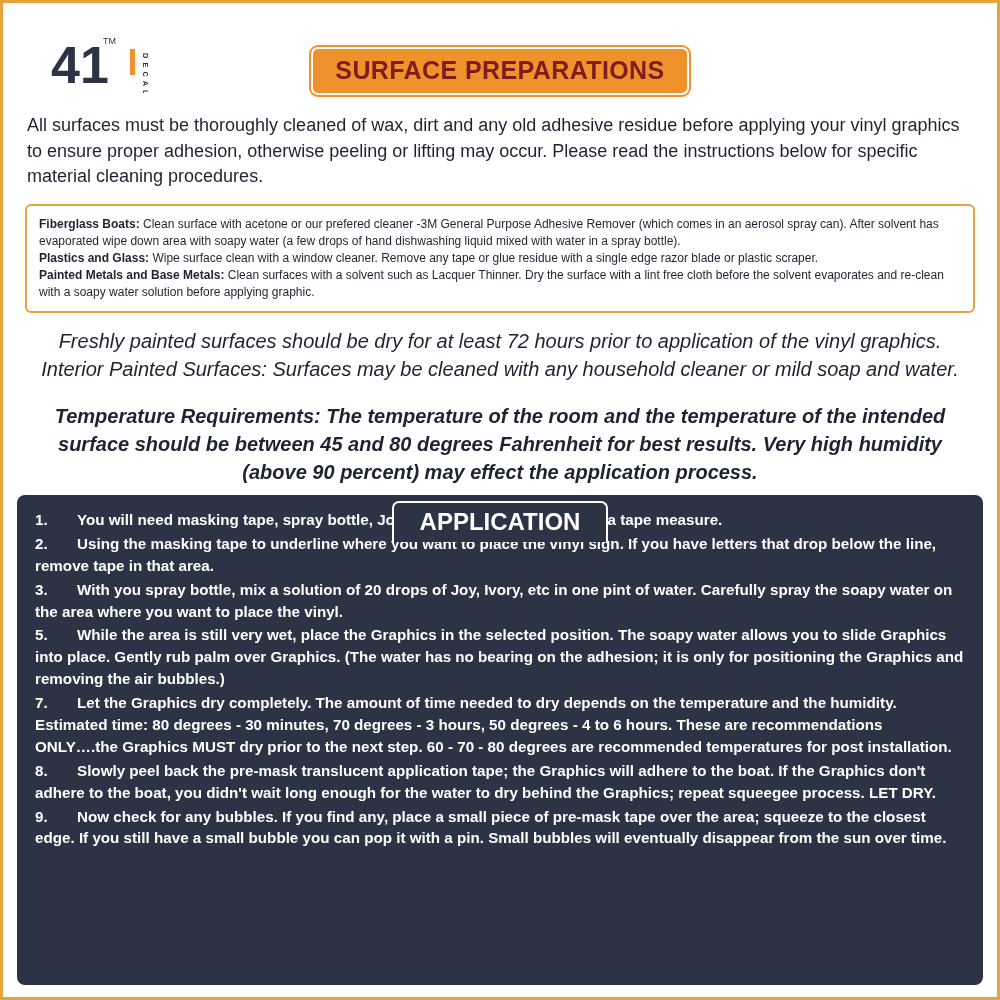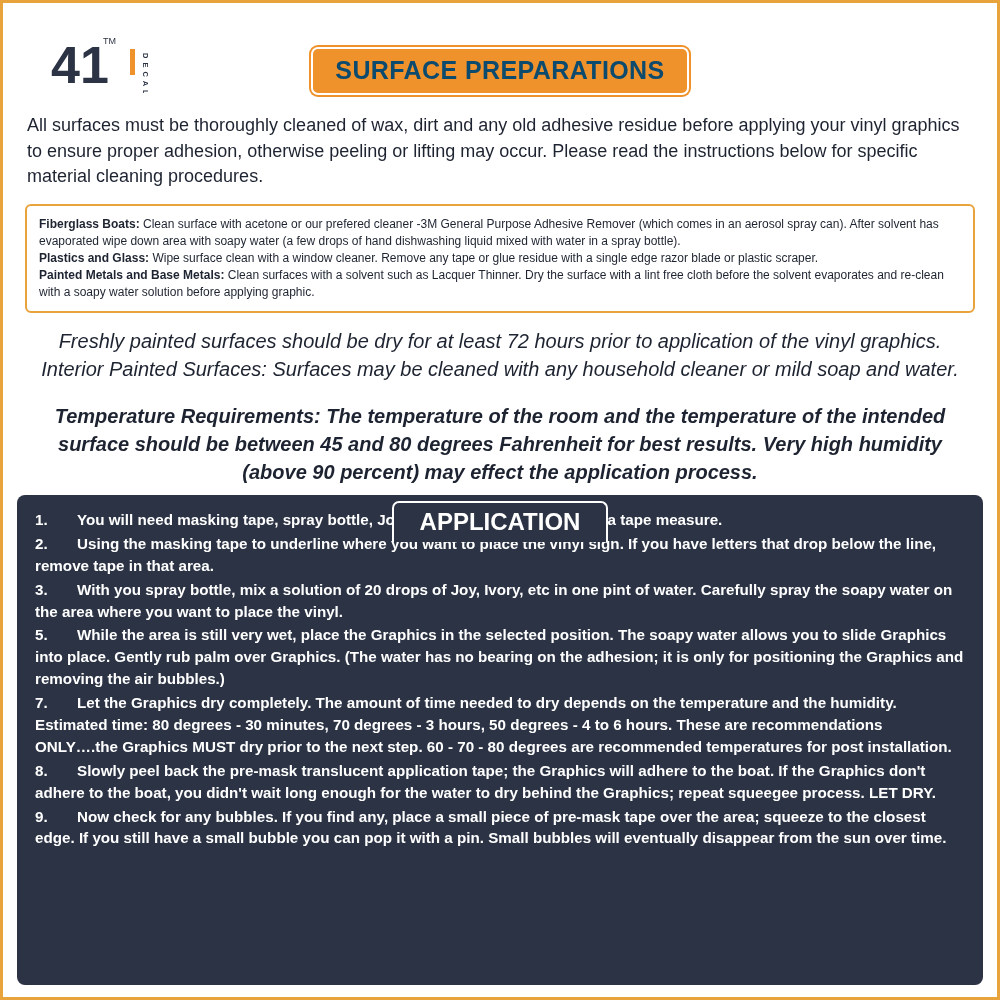--- a/index.html
+++ b/index.html
@@ -41,21 +41,21 @@
 
   .banner-wrap {
     position: absolute;
     left: 0; right: 0;
     top: 30px;
     text-align: center;
   }
   .banner {
     display: inline-block;
     background: #f0922b;
-    color: #0c4a6e;
+    color: #7f1d1d;
     font-weight: bold;
     font-size: 25px;
     letter-spacing: 0.4px;
     padding: 7px 22px 8px 22px;
     border-radius: 7px;
     border: 2px solid #ffffff;
     box-shadow: 0 0 0 2px #f0922b;
   }
 
   

